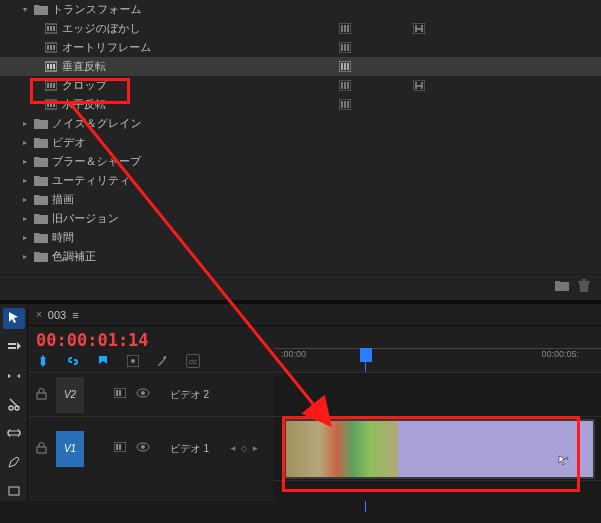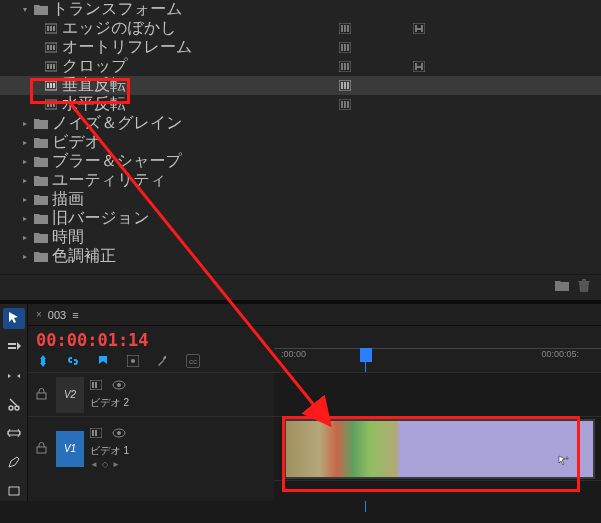--- a/index.html
+++ b/index.html
@@ -3,21 +3,21 @@
 <meta charset="utf-8">
 <style>
   * { margin: 0; padding: 0; box-sizing: border-box; font-family: "Hiragino Kaku Gothic Pro", "Meiryo", sans-serif; }
   body { background: #1a1a1a; color: #b8b8b8; font-size: 12px; width: 601px; height: 523px; overflow: hidden; position: relative; }
   .panel-top { background: #232323; height: 300px; overflow: hidden; }
   .tree-row { display: flex; align-items: center; height: 19px; padding-left: 8px; position: relative; }
   .tree-row.selected { background: #3a3a3a; }
   .disclosure { width: 10px; height: 10px; display: inline-flex; align-items: center; justify-content: center; color: #888; font-size: 8px; }
   .folder-icon, .preset-icon { width: 14px; height: 12px; display: inline-flex; align-items: center; justify-content: center; margin: 0 4px; }
   .folder-icon svg, .preset-icon svg { display: block; }
-  .label { color: #c0c0c0; font-size: 16px; }
+  .label { color: #c0c0c0; font-size: 11px; }
   .icons-col { position: absolute; display: flex; gap: 60px; }
   .icons-col.c1 { left: 338px; }
   .small-icon { width: 14px; height: 14px; display: inline-flex; align-items: center; justify-content: center; }
   .small-icon svg { display: block; }
   .indent-1 { padding-left: 20px; }
   .indent-2 { padding-left: 40px; }
   .bottom-bar { height: 22px; background: #232323; display: flex; justify-content: flex-end; align-items: center; padding-right: 10px; gap: 8px; border-top: 1px solid #181818; }
   .bottom-bar .small-icon svg { fill: #666; }
   .divider { height: 4px; background: #0d0d0d; }
   .timeline { background: #1f1f1f; height: 197px; display: flex; }
@@ -39,21 +39,21 @@
   .ruler { position: absolute; top: 22px; left: 0; right: 0; height: 18px; border-top: 1px solid #444; }
   .ruler-tick { position: absolute; top: 0; color: #888; font-size: 9px; }
   .playhead { position: absolute; top: 22px; width: 12px; height: 14px; background: #2a7fff; }
   .playhead-line { position: absolute; top: 36px; bottom: -140px; width: 1px; background: #2a7fff; }
   .tracks { flex: 1; display: flex; position: relative; }
   .track-headers { width: 246px; background: #1f1f1f; }
   .track-head { height: 44px; display: flex; align-items: center; border-top: 1px solid #2d2d2d; padding-left: 8px; gap: 6px; }
   .lock-ico, .eye-ico, .fx-ico { width: 14px; height: 14px; display: inline-flex; }
   .track-btn { width: 28px; height: 36px; background: #2f2f2f; display: flex; align-items: center; justify-content: center; font-size: 10px; color: #ccc; font-style: italic; }
   .track-btn.active { background: #2a6fba; color: #fff; }
-  .track-stack { display: flex; flex-direction: column; gap: 2px; }
+  .track-stack { display: flex; flex-direction: row; gap: 20px; margin-left: 24px; }
   .track-name { font-size: 10px; color: #c0c0c0; }
   .mini-icons { display: flex; gap: 8px; }
   .track-area { flex: 1; position: relative; background: #1a1a1a; }
   .track-lane { height: 44px; border-top: 1px solid #2d2d2d; position: relative; }
   .clip { position: absolute; left: 10px; top: 2px; right: 6px; height: 60px; border: 2px solid #3a3a3a; display: flex; }
   .clip-thumb { width: 112px; background: linear-gradient(90deg, #a09060 0%, #b5a878 30%, #c9664a 45%, #5fa05f 60%, #8fbf5f 75%, #b5a878 100%); position: relative; }
   .clip-title-bar { position: absolute; top: 0; left: 0; right: 0; height: 14px; background: #4d4978; display: flex; align-items: center; padding-left: 4px; gap: 4px; }
   .clip-title-bar .fx { width: 10px; height: 10px; }
   .clip-title { font-size: 9px; color: #ddd; white-space: nowrap; }
   .clip-fill { flex: 1; background: #a9a2d9; position: relative; }
@@ -121,20 +121,42 @@
           <svg width="12" height="11">
             <rect width="12" height="11" fill="none" stroke="#777"></rect>
             <rect x="2" y="2" width="2" height="7" fill="#777"></rect>
             <rect x="5" y="2" width="2" height="7" fill="#777"></rect>
             <rect x="8" y="2" width="2" height="7" fill="#777"></rect>
           </svg>
         </span>
     </span>
   </div>
 
+  <div class="tree-row indent-2 selected">
+    <span class="preset-icon">
+        <svg width="12" height="11" viewBox="0 0 12 11">
+          <rect x="0" y="1" width="12" height="9" fill="none" stroke="#ccc"></rect>
+          <rect x="2" y="3" width="2" height="5" fill="#ccc"></rect>
+          <rect x="5" y="3" width="2" height="5" fill="#ccc"></rect>
+          <rect x="8" y="3" width="2" height="5" fill="#ccc"></rect>
+        </svg>
+      </span>
+    <span class="label">垂直反転</span>
+    <span class="icons-col c1">
+      <span class="small-icon">
+          <svg width="12" height="11">
+            <rect width="12" height="11" fill="none" stroke="#aaa"></rect>
+            <rect x="2" y="2" width="2" height="7" fill="#aaa"></rect>
+            <rect x="5" y="2" width="2" height="7" fill="#aaa"></rect>
+            <rect x="8" y="2" width="2" height="7" fill="#aaa"></rect>
+          </svg>
+        </span>
+    </span>
+  </div>
+
   <div class="tree-row indent-2">
     <span class="preset-icon">
         <svg width="12" height="11" viewBox="0 0 12 11">
           <rect x="0" y="1" width="12" height="9" fill="none" stroke="#888"></rect>
           <rect x="2" y="3" width="2" height="5" fill="#888"></rect>
           <rect x="5" y="3" width="2" height="5" fill="#888"></rect>
           <rect x="8" y="3" width="2" height="5" fill="#888"></rect>
         </svg>
       </span>
     <span class="label">クロップ</span>
@@ -144,42 +166,20 @@
             <rect width="12" height="11" fill="none" stroke="#777"></rect>
             <rect x="2" y="2" width="2" height="7" fill="#777"></rect>
             <rect x="5" y="2" width="2" height="7" fill="#777"></rect>
             <rect x="8" y="2" width="2" height="7" fill="#777"></rect>
           </svg>
         </span>
       <span class="small-icon">
           <svg width="12" height="11">
             <rect width="12" height="11" fill="none" stroke="#777"></rect>
             <path d="M2 2h2v3h4V2h2v7H8V7H4v2H2z" fill="#777"></path>
-          </svg>
-        </span>
-    </span>
-  </div>
-
-  <div class="tree-row indent-2 selected">
-    <span class="preset-icon">
-        <svg width="12" height="11" viewBox="0 0 12 11">
-          <rect x="0" y="1" width="12" height="9" fill="none" stroke="#ccc"></rect>
-          <rect x="2" y="3" width="2" height="5" fill="#ccc"></rect>
-          <rect x="5" y="3" width="2" height="5" fill="#ccc"></rect>
-          <rect x="8" y="3" width="2" height="5" fill="#ccc"></rect>
-        </svg>
-      </span>
-    <span class="label">垂直反転</span>
-    <span class="icons-col c1">
-      <span class="small-icon">
-          <svg width="12" height="11">
-            <rect width="12" height="11" fill="none" stroke="#aaa"></rect>
-            <rect x="2" y="2" width="2" height="7" fill="#aaa"></rect>
-            <rect x="5" y="2" width="2" height="7" fill="#aaa"></rect>
-            <rect x="8" y="2" width="2" height="7" fill="#aaa"></rect>
           </svg>
         </span>
     </span>
   </div>
 
   <div class="tree-row indent-2">
     <span class="preset-icon">
         <svg width="12" height="11" viewBox="0 0 12 11">
           <rect x="0" y="1" width="12" height="9" fill="none" stroke="#888"></rect>
           <rect x="2" y="3" width="2" height="5" fill="#888"></rect>

